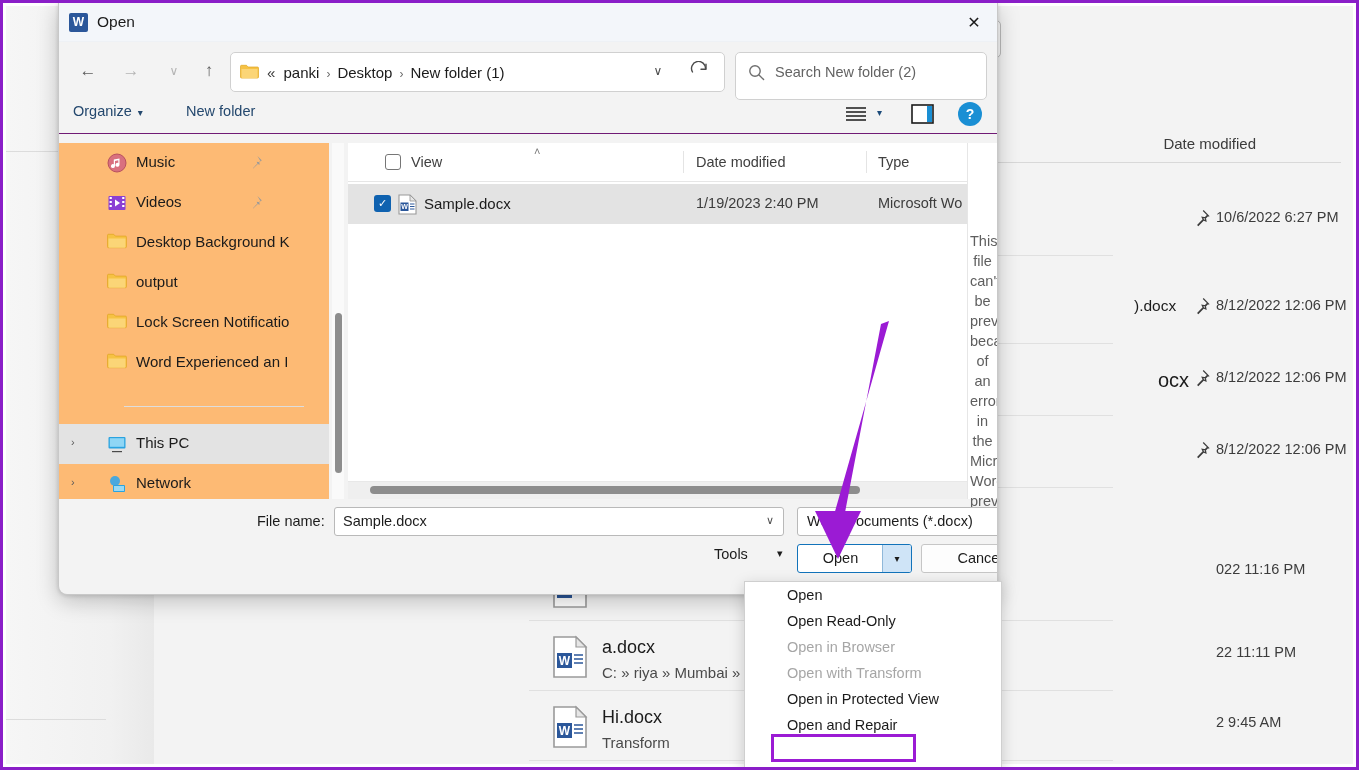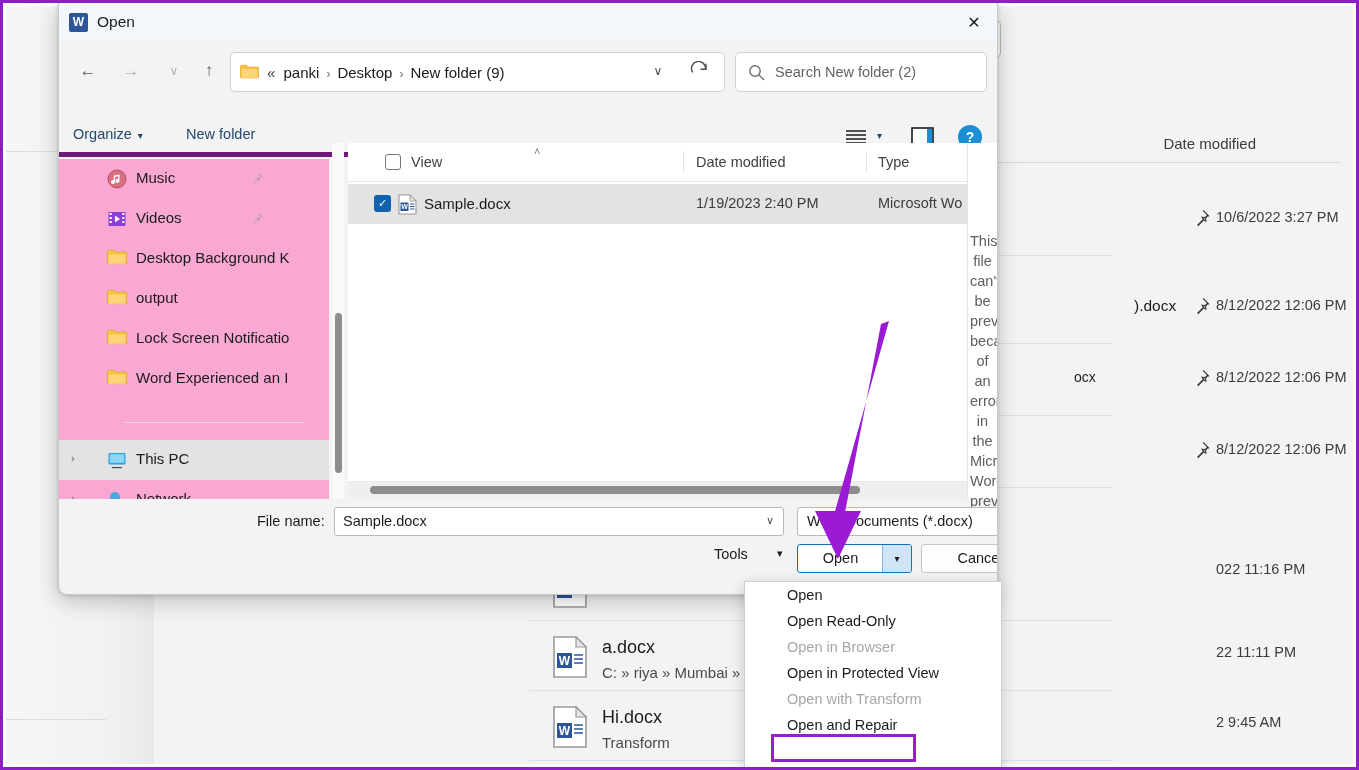--- a/index.html
+++ b/index.html
@@ -138,33 +138,33 @@
   #addr-crumbs .dbl { color: #3b3b3b; padding-right: 4px; }
   #addr-dropdown {
     position: absolute; right: 56px; top: 11px; width: 20px;
     text-align: center; font-size: 12px; color: #4c4c4c;
   }
   #addr-refresh {
     position: absolute; right: 14px; top: 8px; width: 22px; height: 22px;
   }
 
   #searchbar {
-    position: absolute; left: 676px; top: 10px; width: 252px; height: 40px;
+    position: absolute; left: 676px; top: 10px; width: 252px; height: 48px;
     background: #ffffff; border: 1px solid #d0d0d0; border-radius: 5px;
   }
   #search-icon { position: absolute; left: 12px; top: 11px; width: 17px; height: 17px; }
   #search-text {
     position: absolute; left: 39px; top: 11px;
     font-size: 14.5px; color: #636363;
   }
 
   
   #cmdbar {
-    position: absolute; left: 0; top: 114px; width: 100%; height: 40px;
-    border-bottom: 5px solid #701a75;
+    position: absolute; left: 0; top: 91px; width: 100%; height: 40px;
+    border-bottom: 1px solid #701a75;
   }
   #cmd-organize {
     position: absolute; left: 14px; top: 9px;
     font-size: 14.5px; color: #24486e;
   }
   #cmd-organize .caret { font-size: 10px; padding-left: 6px; color: #24486e; }
   #cmd-newfolder {
     position: absolute; left: 127px; top: 9px;
     font-size: 14.5px; color: #24486e;
   }
@@ -175,22 +175,22 @@
   #cmd-preview  { position: absolute; left: 852px; top: 9px; width: 24px; height: 22px; }
   #cmd-help {
     position: absolute; left: 899px; top: 8px; width: 24px; height: 24px;
     border-radius: 50%; background: #1a8fd4;
     color: #fff; font-size: 14px; font-weight: bold;
     text-align: center; line-height: 24px;
   }
 
   
   #sidebar {
-    position: absolute; left: 0; top: 156px; width: 270px; bottom: 95px;
-    background: #f9a8d4; overflow: hidden;
+    position: absolute; left: 0; top: 140px; width: 270px; bottom: 95px;
+    background: #fdba74; overflow: hidden;
   }
   .side-item {
     position: relative; height: 40px;
   }
   .side-item.sel { background: #e3e3e3; }
   .side-item .expander {
     position: absolute; left: 12px; top: 12px;
     font-size: 11px; color: #5b5b5b;
   }
   .side-item .sicon {
@@ -367,37 +367,37 @@
     <div id="bg-col-divider"></div>
 
     <div class="bg-row" style="top:180px;">
       <span class="pin">
         <svg viewBox="0 0 20 20" width="20" height="20">
             <g fill="none" stroke="#3b3b3b" stroke-width="1.2">
               <path d="M12.2 2.5l5.3 5.3-2 .5-1.2 1.2.6 3.4-2.2-1-5.4 5.4-.4-.4 5.4-5.4-1.1-2.2 3.4.6L15.8 8.6l.5-2z"></path>
             </g>
           </svg>
       </span>
-      <span class="date">10/6/2022 3:27 PM</span>
+      <span class="date">10/6/2022 6:27 PM</span>
       <span class="sep"></span>
     </div>
     <div class="bg-row" style="top:268px;">
       <span class="fname" style="left:980px;top:23px;font-size:15.5px;">).docx</span>
       <span class="pin">
         <svg viewBox="0 0 20 20" width="20" height="20">
             <g fill="none" stroke="#3b3b3b" stroke-width="1.2">
               <path d="M12.2 2.5l5.3 5.3-2 .5-1.2 1.2.6 3.4-2.2-1-5.4 5.4-.4-.4 5.4-5.4-1.1-2.2 3.4.6L15.8 8.6l.5-2z"></path>
             </g>
           </svg>
       </span>
       <span class="date">8/12/2022 12:06 PM</span>
       <span class="sep"></span>
     </div>
     <div class="bg-row" style="top:340px;">
-      <span class="fname" style="left:920px;top:23px;font-size:14px;">ocx</span>
+      <span class="fname" style="left:1004px;top:23px;font-size:20px;">ocx</span>
       <span class="pin">
         <svg viewBox="0 0 20 20" width="20" height="20">
             <g fill="none" stroke="#3b3b3b" stroke-width="1.2">
               <path d="M12.2 2.5l5.3 5.3-2 .5-1.2 1.2.6 3.4-2.2-1-5.4 5.4-.4-.4 5.4-5.4-1.1-2.2 3.4.6L15.8 8.6l.5-2z"></path>
             </g>
           </svg>
       </span>
       <span class="date">8/12/2022 12:06 PM</span>
       <span class="sep"></span>
     </div>
@@ -482,21 +482,21 @@
       <div class="navbtn dim" id="nav-recent">∨</div>
       <div class="navbtn" id="nav-up">↑</div>
 
       <div id="addressbar">
         <span id="addr-folder-icon">
           <svg viewBox="0 0 19 15" width="19" height="15">
               <path d="M0.5 2.3a1 1 0 011-1h5l1.6 1.7h9.4a1 1 0 011 1v9a1 1 0 01-1 1h-16a1 1 0 01-1-1z" fill="#f6c244" stroke="#e0a520" stroke-width="0.7"></path>
               <path d="M1.5 5h16v8.5a.8.8 0 01-.8.8H2.3a.8.8 0 01-.8-.8z" fill="#fbd577"></path>
             </svg>
         </span>
-        <span id="addr-crumbs"><span class="dbl">«</span><span> </span><span>panki</span><span class="chev">›</span><span>Desktop</span><span class="chev">›</span><span>New folder (9)</span></span>
+        <span id="addr-crumbs"><span class="dbl">«</span><span> </span><span>panki</span><span class="chev">›</span><span>Desktop</span><span class="chev">›</span><span>New folder (1)</span></span>
         <span id="addr-dropdown">∨</span>
         <span id="addr-refresh">
           <svg viewBox="0 0 22 22" width="22" height="22">
               <path d="M17.5 8A7 7 0 104.5 11" fill="none" stroke="#4c4c4c" stroke-width="1.4" stroke-linecap="round"></path>
               <path d="M18 3.3V8.3h-5" fill="none" stroke="#4c4c4c" stroke-width="1.4" stroke-linecap="round" stroke-linejoin="round"></path>
             </svg>
         </span>
       </div>
 
       <div id="searchbar">
@@ -689,22 +689,22 @@
         <div id="open-arrow">▾</div>
       </div>
       <div id="cancel-btn">Cancel</div>
     </div>
   </div>
 
   <div id="open-menu">
     <div class="menu-item">Open</div>
     <div class="menu-item">Open Read-Only</div>
     <div class="menu-item disabled">Open in Browser</div>
+    <div class="menu-item disabled">Open with Transform</div>
     <div class="menu-item">Open in Protected View</div>
-    <div class="menu-item disabled">Open with Transform</div>
     <div class="menu-item">Open and Repair</div>
   </div>
   <div id="menu-highlight"></div>
 
   <svg id="arrow-svg" viewBox="0 0 1359 770">
     <path d="M886 318 L878 321 L840 520 L829 519 Z" fill="#9b1bd4"></path>
     <path d="M812 508 L858 508 L835 556 Z" fill="#9b1bd4"></path>
   </svg>
 
 </div>

